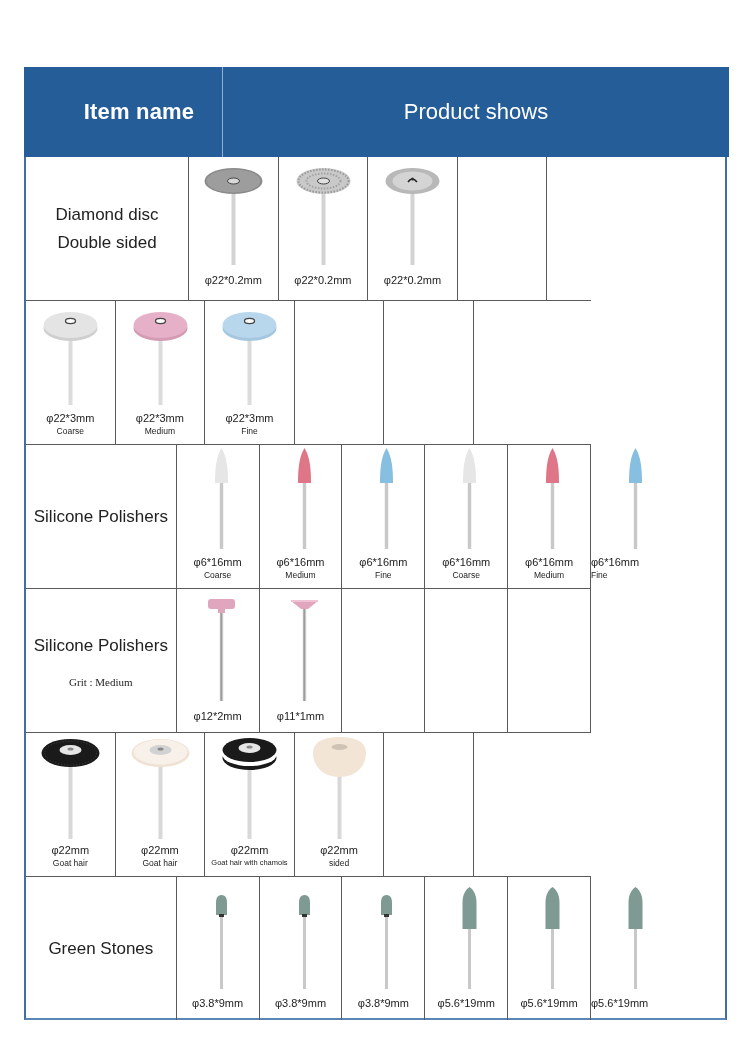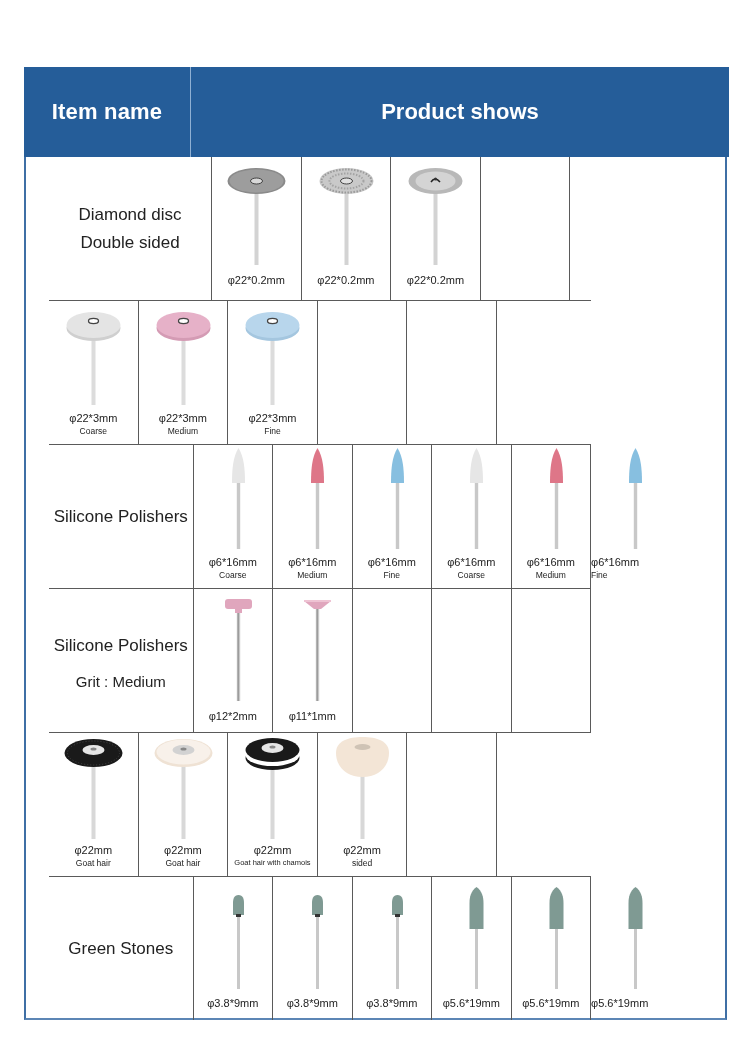--- a/index.html
+++ b/index.html
@@ -16,36 +16,37 @@
       border-bottom: 2px solid #5c86b5;
     }
     .header {
       position: absolute; left: -2px; top: 0; width: 705px; height: 90px;
       background: #255d99; display: flex;
     }
     .header .h-item {
       width: 167px; height: 90px; display: flex; align-items: center; justify-content: center;
       color: #ffffff; font-size: 22px; font-weight: bold; letter-spacing: 0.2px;
       border-right: 1px solid #8fb0d3;
+      margin-left: 32px;
     }
     .header .h-prod {
       flex: 1; height: 90px; display: flex; align-items: center; justify-content: center;
-      color: #ffffff; font-size: 22px; font-weight: bold;
-    }
-    .rows { position: absolute; left: 0; top: 90px; width: 565px; padding-left: 23px; }
+      color: #ffffff; font-size: 22px; font-weight: normal;
+    }
+    .rows { position: absolute; left: 0; top: 90px; width: 565px; }
     .row {
       display: flex; height: 144px; border-bottom: 1px solid #5a5a5a;
     }
     .row:last-child { border-bottom: none; height: 143px; }
     .name-cell {
       width: 163px; border-right: 1px solid #5a5a5a;
       display: flex; flex-direction: column; align-items: center; justify-content: center;
       color: #222; font-size: 17px; text-align: center; line-height: 28px;
     }
-    .name-cell .sub { font-size: 15px; line-height: 14px; margin-top: 15px; color: #222; }
+    .name-cell .sub { font-size: 11px; line-height: 14px; margin-top: 15px; color: #222; font-family: Liberation Serif, serif; }
     .cell {
       width: 89.6px; border-right: 1px solid #5a5a5a; position: relative;
       display: flex; flex-direction: column; align-items: center;
     }
     .cell:last-child { border-right: none; flex: 1; }
     .product { position: absolute; left: 0; top: 0; width: 100%; height: 110px; }
     .product svg { display: block; margin: 0 auto; }
     .spec {
       position: absolute; left: 0; width: 100%; text-align: center;
       font-size: 11px; color: #222; white-space: nowrap;

